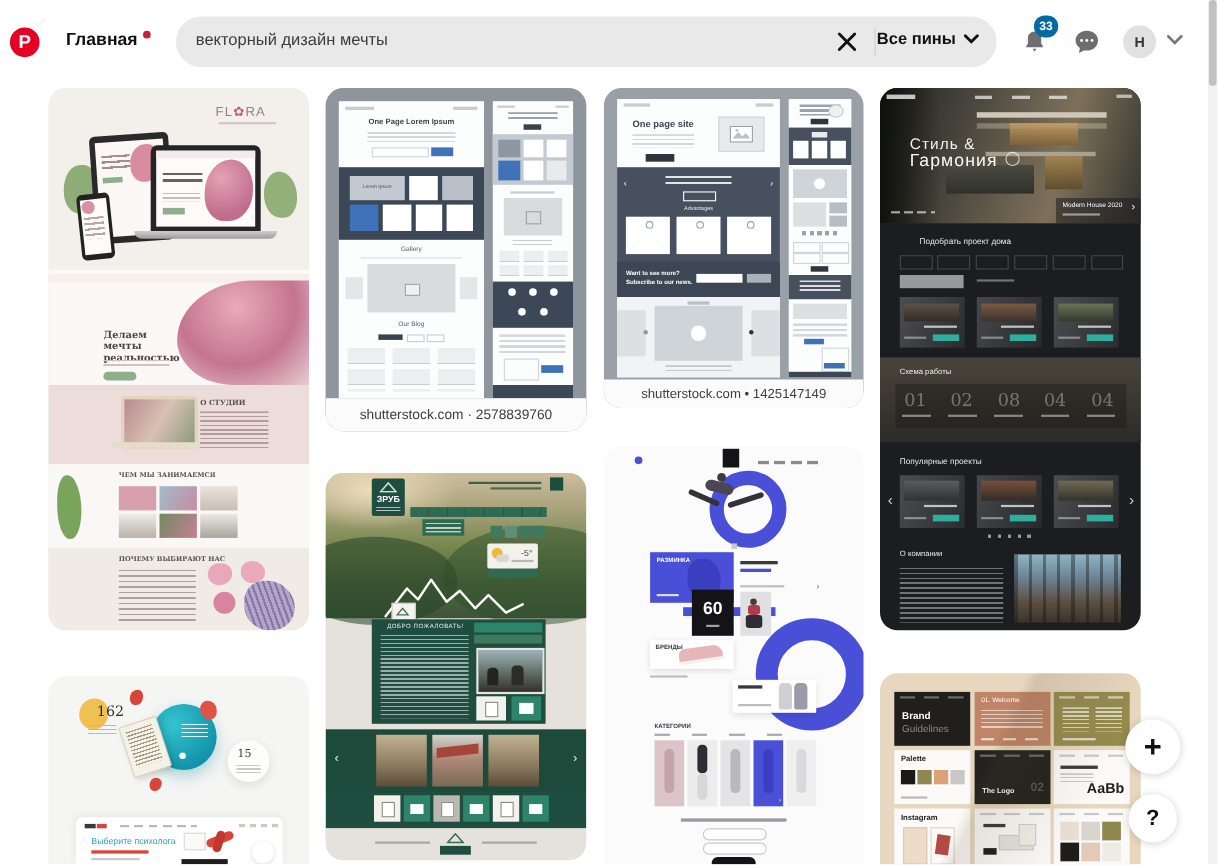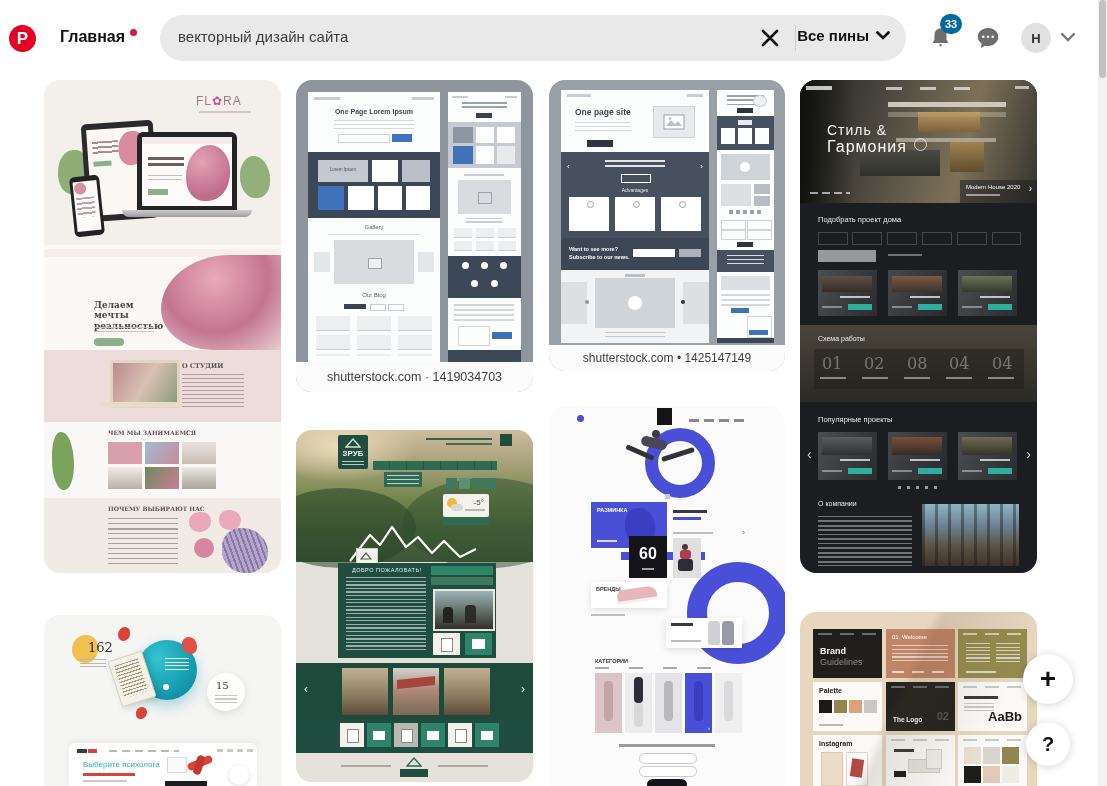--- a/index.html
+++ b/index.html
@@ -43,21 +43,21 @@
 <div class="screen">
 
   <header class="topnav">
     <div class="plogo">
       <span>P</span>
     </div>
     <div class="homebtn">
       <span>Главная</span><span class="reddot"></span>
     </div>
     <div class="searchbar">
-      <div class="query">векторный дизайн сайта</div>
+      <div class="query">векторный дизайн мечты</div>
       <div class="xwrap">
         <svg width="24" height="24" viewBox="0 0 24 24">
           <path d="M5 5 L19 19 M19 5 L5 19" stroke="#111" stroke-width="2.6" stroke-linecap="round" fill="none"></path>
         </svg>
       </div>
       <div class="vsep"></div>
       <div class="filterwrap">
         <span class="filterlabel">Все пины</span>
         <svg width="14" height="9" viewBox="0 0 14 9">
           <path d="M1.5 1.5 L7 7 L12.5 1.5" stroke="#111" stroke-width="2.6" fill="none" stroke-linecap="round"></path>
@@ -227,21 +227,21 @@
         <div class="abs" style="left:23px;top:24px;width:7px;height:7px;border-radius:50%;background:#fff;"></div>
         <div class="abs" style="left:43px;top:24px;width:7px;height:7px;border-radius:50%;background:#fff;"></div>
       </div>
       <div class="lines" style="left:6px;top:212px;width:60px;height:18px;background:repeating-linear-gradient(#d4d8dc 0 2px,transparent 2px 5px);"></div>
       <div class="abs" style="left:10px;top:234px;width:30px;height:18px;border:1px solid #d0d4d8;"></div>
       <div class="abs" style="left:44px;top:240px;width:20px;height:7px;background:#3f72b8;"></div>
       <div class="abs" style="left:0;top:258px;width:73px;height:12px;background:#3c4857;"></div>
     </div>
 
     <div class="abs" style="left:0;top:282px;width:237px;height:30px;background:#fbfbfb;display:flex;align-items:center;justify-content:center;">
-      <span style="font-size:12.5px;color:#3e3e3e;">shutterstock.com · 1419034703</span>
+      <span style="font-size:12.5px;color:#3e3e3e;">shutterstock.com · 2578839760</span>
     </div>
   </div>
 
   <div class="pin" style="left:549px;top:80px;width:236px;height:291px;background:#99a0a7;">
     <div class="abs" style="left:12px;top:10px;width:148px;height:253px;background:#fcfdfd;">
       <div class="abs" style="left:6px;top:4px;width:24px;height:3px;background:#c9cdd2;"></div>
       <div class="abs" style="right:6px;top:4px;width:16px;height:3px;background:#c9cdd2;"></div>
       <div class="t" style="left:14px;top:18px;font-size:8.5px;font-weight:bold;color:#3f4650;">One page site</div>
       <div class="lines" style="left:14px;top:32px;width:56px;height:12px;background:repeating-linear-gradient(#d4d8dc 0 1.5px,transparent 1.5px 4px);"></div>
       <div class="abs" style="left:26px;top:50px;width:26px;height:7px;background:#2e353e;"></div>
@@ -339,21 +339,21 @@
       <div class="t" style="left:27px;top:58px;font-size:16px;font-weight:400;color:#fbfbf9;letter-spacing:1px;">Гармония</div>
       <div class="abs" style="left:114px;top:58px;width:11px;height:11px;border:1px solid rgba(255,255,255,.7);border-radius:50%;"></div>
       <div class="abs" style="left:160px;top:100px;width:77px;height:23px;background:rgba(30,30,32,.55);">
         <div class="t" style="left:6px;top:4px;font-size:6px;color:#fff;">Modern House 2020</div>
         <div class="abs" style="left:6px;top:14px;width:34px;height:2px;background:rgba(255,255,255,.5);"></div>
         <div class="t" style="right:5px;top:3px;font-size:10px;color:#fff;">›</div>
       </div>
       <div class="abs" style="left:10px;top:112px;width:40px;height:2px;background:repeating-linear-gradient(90deg,rgba(255,255,255,.6) 0 8px,transparent 8px 12px);"></div>
     </div>
 
-    <div class="t" style="left:18px;top:136px;font-size:7.5px;color:#e9e9e7;text-align:right;">Подобрать проект дома</div>
+    <div class="t" style="left:36px;top:136px;font-size:7.5px;color:#e9e9e7;text-align:right;">Подобрать проект дома</div>
     <div class="abs" style="left:18px;top:152px;width:201px;height:11px;background:repeating-linear-gradient(90deg,transparent 0 0px,transparent 0 0);">
       <div class="abs" style="left:0;top:0;width:28px;height:11px;border:1px solid #43464c;"></div>
       <div class="abs" style="left:34px;top:0;width:28px;height:11px;border:1px solid #43464c;"></div>
       <div class="abs" style="left:69px;top:0;width:28px;height:11px;border:1px solid #43464c;"></div>
       <div class="abs" style="left:104px;top:0;width:28px;height:11px;border:1px solid #43464c;"></div>
       <div class="abs" style="left:139px;top:0;width:28px;height:11px;border:1px solid #43464c;"></div>
       <div class="abs" style="left:174px;top:0;width:27px;height:11px;border:1px solid #43464c;"></div>
     </div>
     <div class="abs" style="left:18px;top:170px;width:58px;height:12px;background:#97999c;"></div>
     <div class="abs" style="left:88px;top:174px;width:34px;height:2px;background:#6f7378;"></div>

